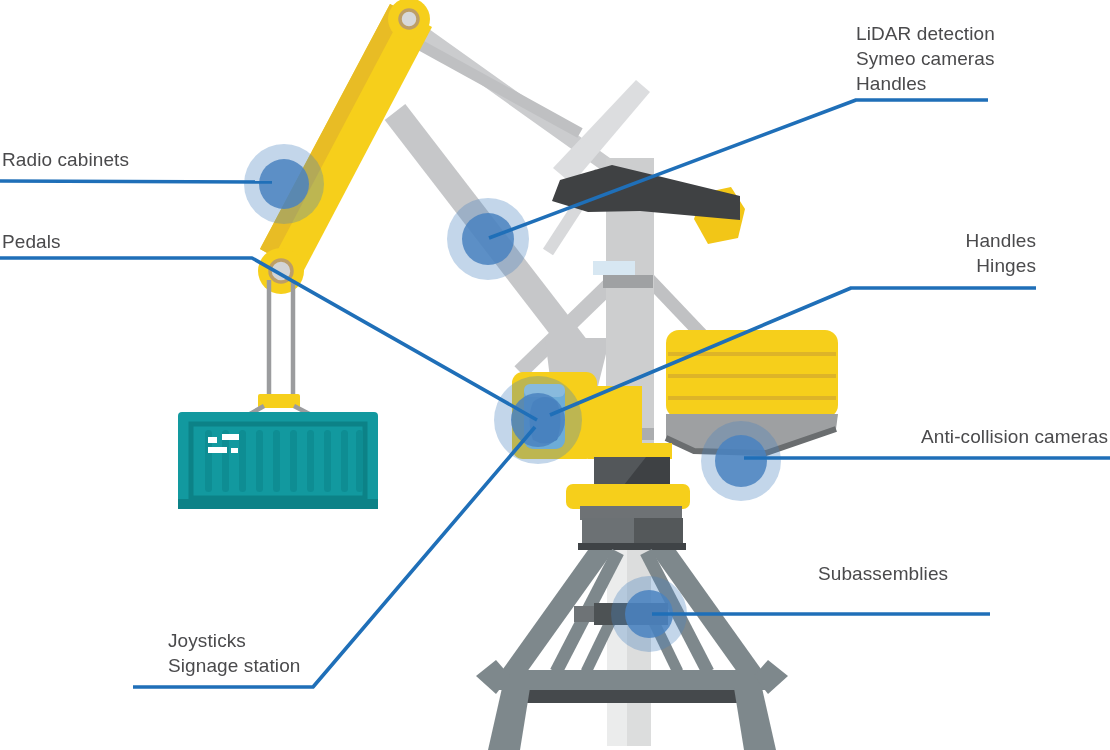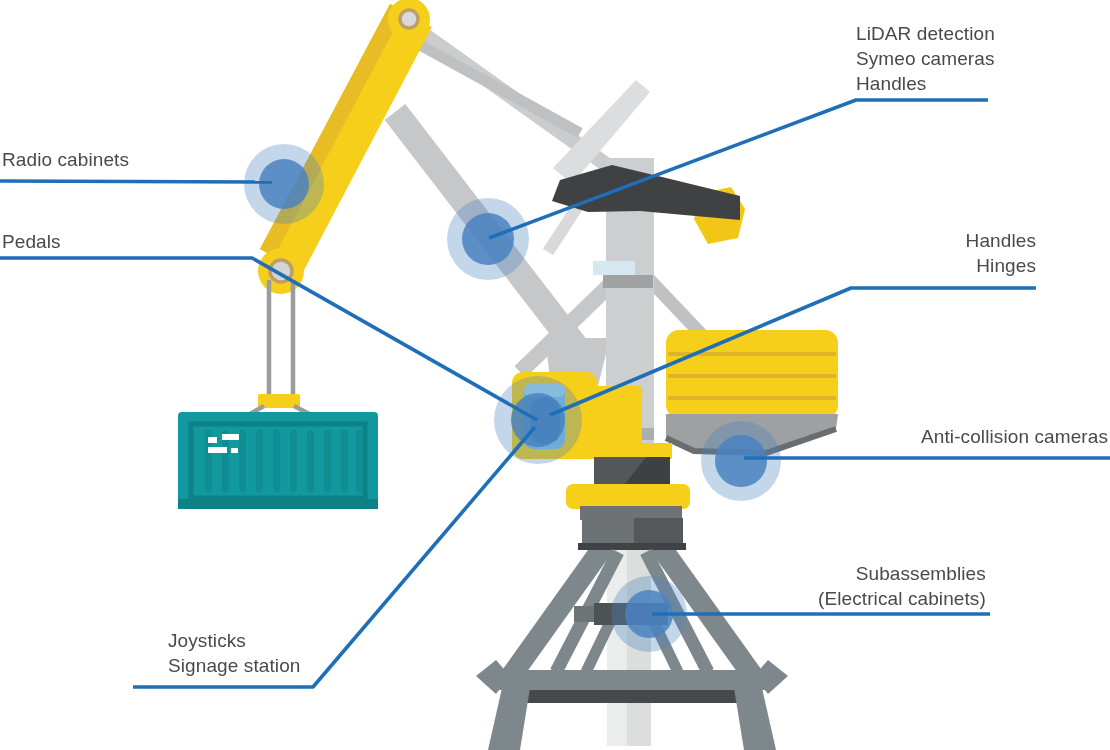--- a/index.html
+++ b/index.html
@@ -186,21 +186,20 @@
 
   <div class="label right" style="right:2px;top:424px;">Anti-collision cameras</div>
 
   <div class="label right" style="right:74px;top:228px;">
     <div>Handles</div>
     <div>Hinges</div>
   </div>
 
   <div class="label" style="left:818px;top:561px;text-align:right;">
     <div>Subassemblies</div>
-    <div>(Electrical cabinets)</div>
   </div>
 
   <div class="label" style="left:133px;top:628px;margin-left:35px;">
     <div>Joysticks</div>
     <div>Signage station</div>
   </div>
 
 </div>
 
 </body></html>

